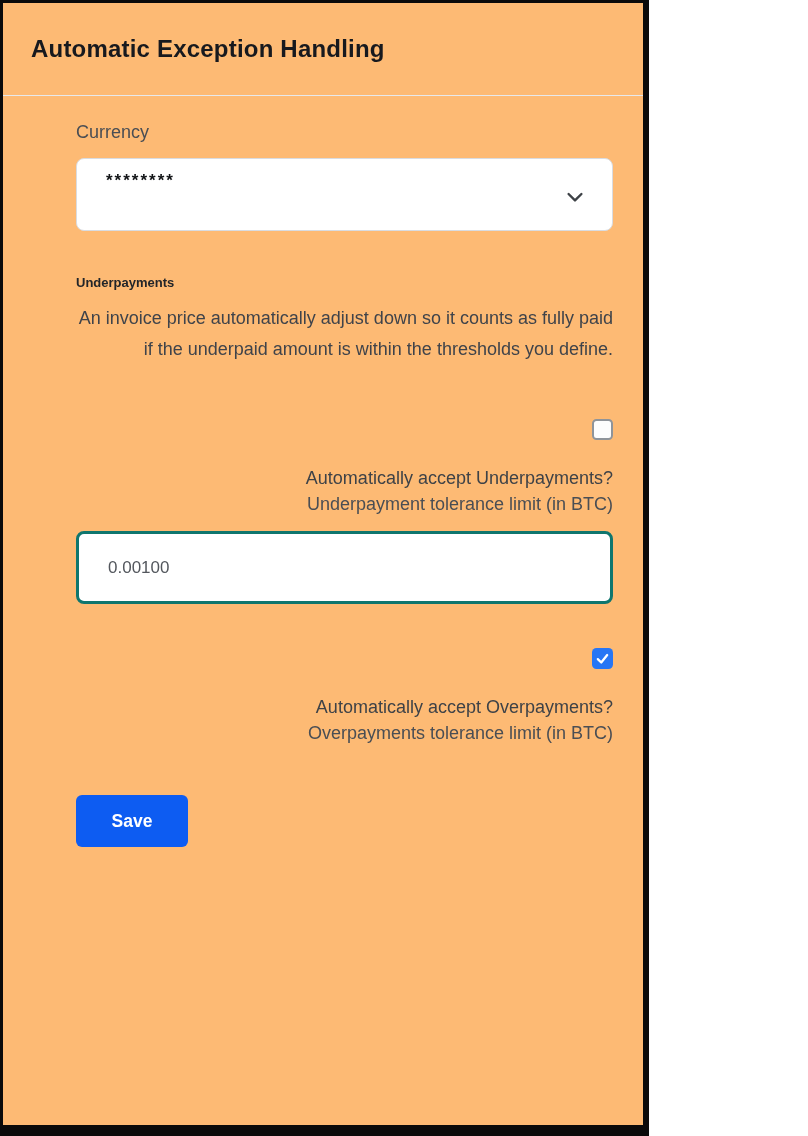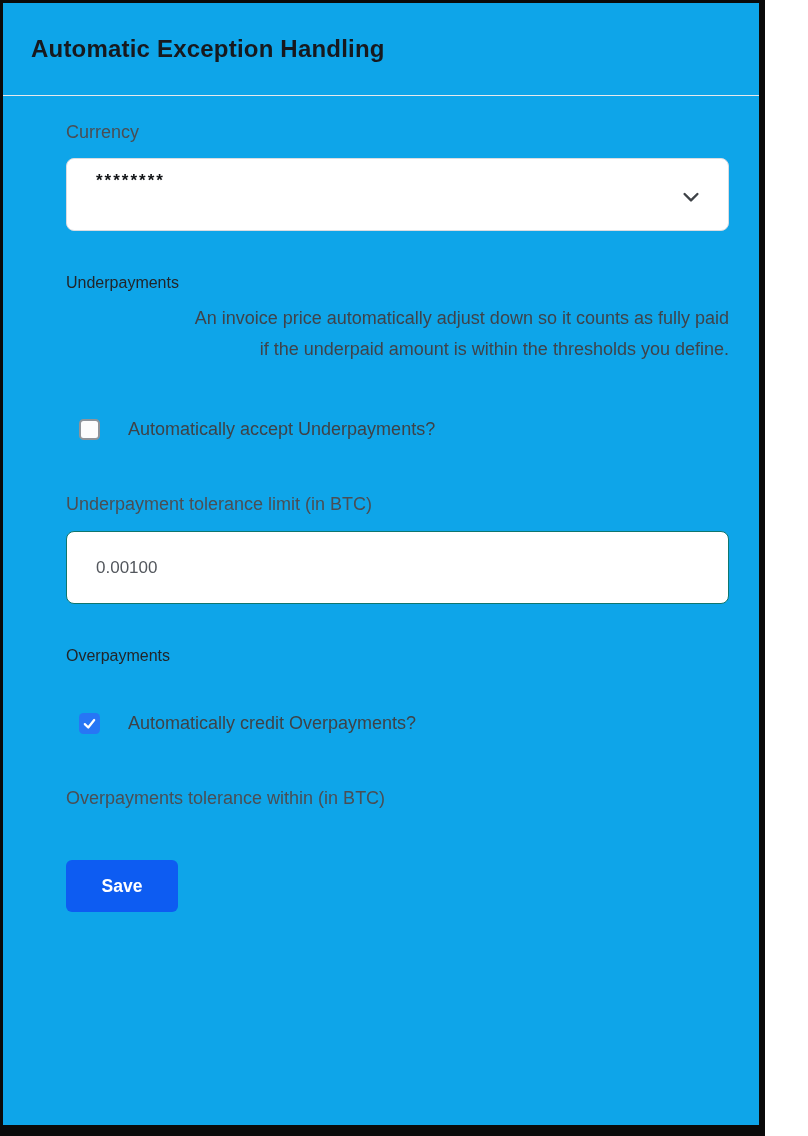--- a/index.html
+++ b/index.html
@@ -1,86 +1,87 @@
 <!DOCTYPE html>
 <html><head>
 <meta charset="utf-8">
 <style>
   * { margin: 0; padding: 0; box-sizing: border-box; }
   html, body { width: 808px; height: 1136px; background: #fff; }
   body { font-family: "Liberation Sans", "DejaVu Sans", sans-serif; }
 
   .frame {
-    width: 765px; height: 1136px;
+    width: 649px; height: 1136px;
     border: 3px solid #0a0a0a;
     border-right-width: 6px;
     border-bottom-width: 11px;
-    background: #0ea5e9;
+    background: #fdba74;
     overflow: hidden;
   }
 
   .header { padding: 30px 30px 0 28px; }
   .header h1 {
     font-size: 24px; font-weight: 700; color: #17191e;
     line-height: 32px; letter-spacing: 0.2px;
   }
   .divider {
     margin-top: 30px;
     border-bottom: 1px solid #e7e9ec;
   }
 
-  .form { padding: 24px 30px 0 63px; }
+  .form { padding: 24px 30px 0 63px; margin-left: 10px; }
 
   .field-label {
     font-size: 18px; color: #4a4e54; line-height: 24px; display: block;
   }
 
   .select-box {
     margin-top: 14px; height: 73px; width: 100%;
     background: #ffffff; border: 1px solid #d9dce1; border-radius: 8px;
     position: relative; padding: 12px 0 0 29px; cursor: pointer;
   }
   .select-value {
     font-weight: 700; font-size: 17px; letter-spacing: 2px; color: #121417;
   }
   .chevron {
     position: absolute; right: 26px; top: 50%; transform: translateY(-40%);
     width: 22px; height: 22px;
   }
 
   .section-heading {
-    margin-top: 38px; font-size: 16px; font-weight: 400;
+    margin-top: 38px; font-size: 13px; font-weight: 700;
     color: #222529; line-height: 27px;
   }
   .section-desc {
     margin-top: 7px; font-size: 18px; line-height: 31px;
     color: #3f434a; white-space: pre-line; text-align: right;
   }
 
   .checkbox-row {
-    margin-left: 13px; display: flex; align-items: flex-start; gap: 28px;
+    margin-left: 13px; display: flex; align-items: flex-end; gap: 28px;
     height: 26px;
+    flex-direction: column;
   }
   .checkbox-row.first { margin-top: 54px; }
   .checkbox-row.second { margin-top: 44px; }
   .checkbox {
     width: 21px; height: 21px; border-radius: 4.5px; flex: 0 0 auto;
     background: #fdfdfd; border: 2px solid #8f949a;
     display: flex; align-items: center; justify-content: center;
     cursor: pointer;
   }
   .checkbox svg { display: none; }
   .checkbox.checked { background: #2776f5; border: none; }
   .checkbox.checked svg { display: block; }
   .cb-label { font-size: 18px; color: #3e4247; cursor: pointer; }
 
-  .limit-label { margin-top: 47px; }
+  .limit-label { margin-top: 47px; text-align: right; }
   .text-input {
     display: block; margin-top: 15px; width: 100%; height: 73px;
-    background: #ffffff; border: 1px solid #0f766e; border-radius: 8px;
+    background: #ffffff; border: 3px solid #0f766e; border-radius: 8px;
     padding-left: 29px; font-size: 17px; color: #53575d;
     font-family: inherit; outline: none;
   }
 
   .btn-row { margin-top: 50px; display: flex; gap: 21px; }
   .btn {
     height: 52px; border: none; border-radius: 6px;
     font-weight: 700; font-size: 17.5px; font-family: inherit;
     cursor: pointer;
   }
@@ -116,31 +117,30 @@
     <div class="checkbox-row first">
       <span class="checkbox">
         
       </span>
       <span class="cb-label">Automatically accept Underpayments?</span>
     </div>
 
     <label class="field-label limit-label">Underpayment tolerance limit (in BTC)</label>
     <input class="text-input" type="text" value="0.00100" style="">
 
-    <div class="section-heading">Overpayments</div>
 
     <div class="checkbox-row second">
       <span class="checkbox checked">
         <svg width="15" height="15" viewBox="0 0 24 24">
           <polyline points="4.5,13 10,18.5 19.5,6.5" fill="none" stroke="#ffffff" stroke-width="3.6" stroke-linecap="round" stroke-linejoin="round"></polyline>
         </svg>
       </span>
-      <span class="cb-label">Automatically credit Overpayments?</span>
+      <span class="cb-label">Automatically accept Overpayments?</span>
     </div>
 
-    <label class="field-label limit-label">Overpayments tolerance within (in BTC)</label>
+    <label class="field-label limit-label">Overpayments tolerance limit (in BTC)</label>
 
     <div class="btn-row">
       <button class="btn btn-save">Save</button>
     </div>
 
   </div>
 </div>
 
 </body></html>

